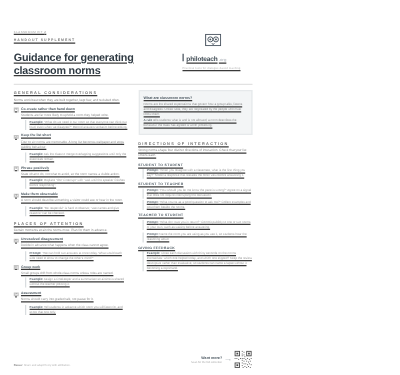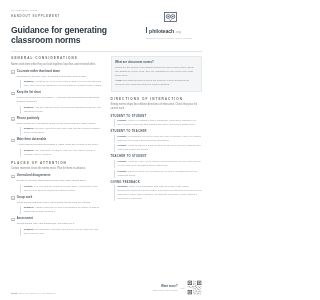--- a/index.html
+++ b/index.html
@@ -3,21 +3,21 @@
 <meta charset="utf-8">
 <style>
   * { box-sizing: border-box; margin: 0; padding: 0; }
   html, body {
     width: 212px; height: 300px;
     background: #ffffff;
     font-family: "Liberation Sans", sans-serif;
     color: #3a3a3a;
     overflow: hidden;
   }
-  .page { position: relative; width: 212px; height: 300px; padding: 9px 10px 6px 11px; }
+  .page { position: relative; width: 212px; height: 300px; padding: 25px 10px 6px 11px; text-decoration: underline; }
 
   
   .header { display: flex; justify-content: space-between; align-items: flex-start; }
   .hdr-left { width: 108px; }
   .eyebrow {
     font-size: 2.3px; letter-spacing: .35px; color: #9a9a9a;
     text-transform: uppercase; line-height: 1.5; margin-bottom: 1.5px;
   }
   .eyebrow-num { font-weight: 700; color: #8d8d8d; }
   .kicker {

